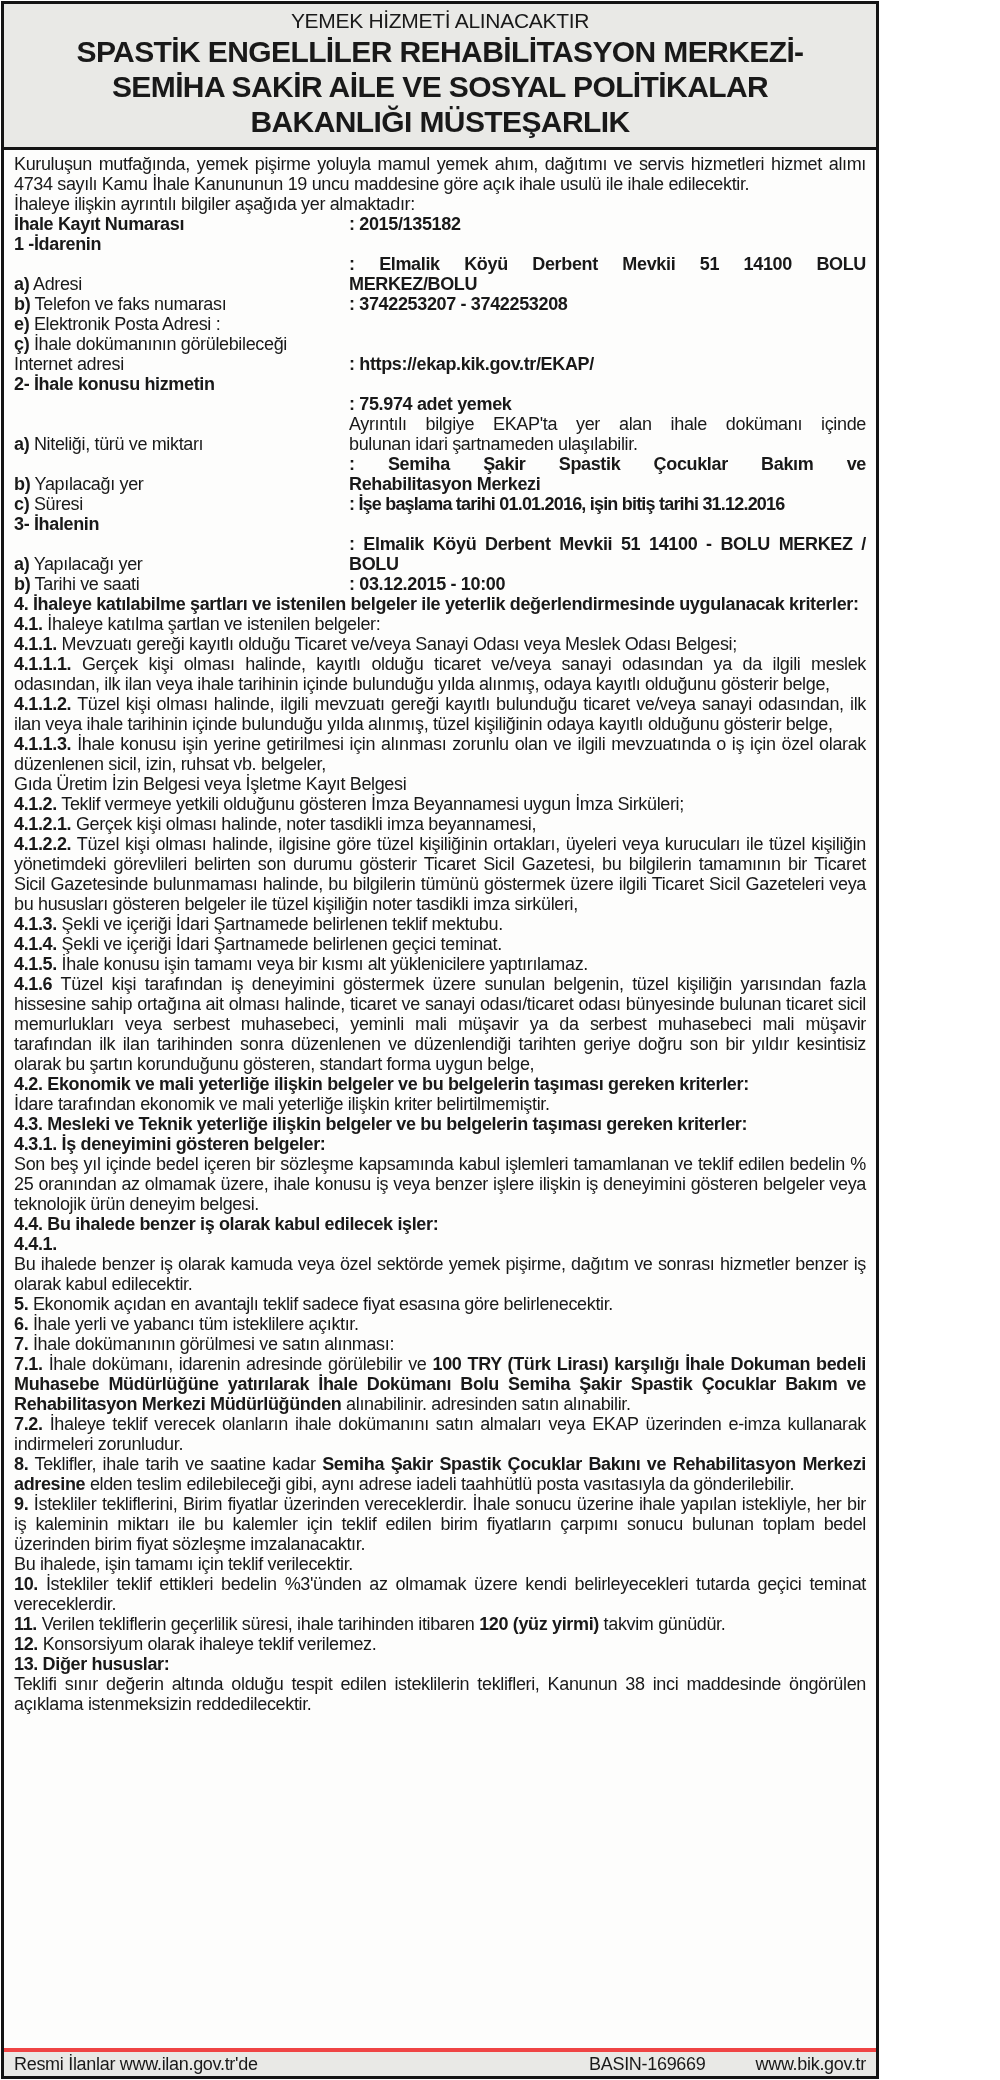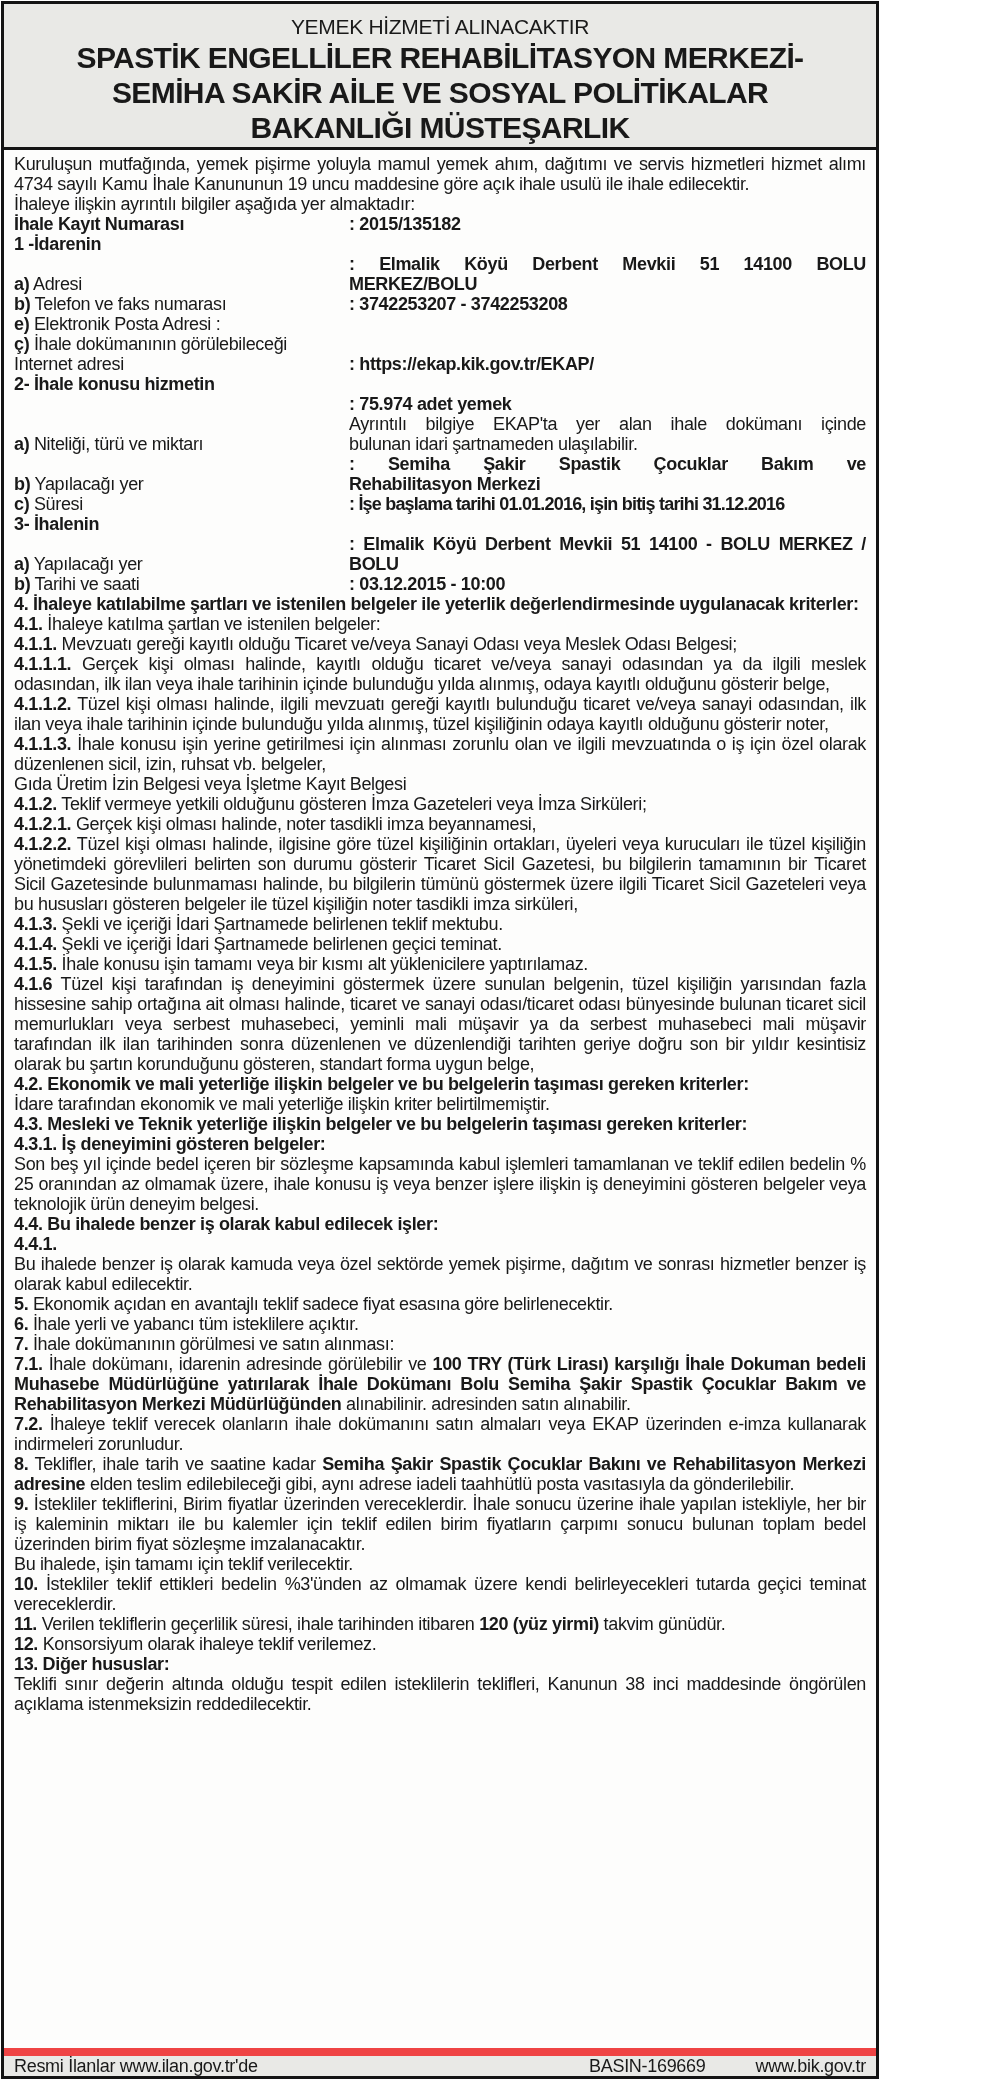--- a/index.html
+++ b/index.html
@@ -8,41 +8,41 @@
     font-family:"Liberation Sans", sans-serif;color:#191919;
     -webkit-font-smoothing:antialiased;
   }
   .doc{
     position:absolute;left:1px;top:1px;width:878px;height:2078px;
     box-sizing:border-box;border:3px solid #141414;background:#fdfdfc;
   }
   .title-block{
     position:absolute;top:0;left:0;right:0;height:146px;box-sizing:border-box;
     background:#e9e9e6;border-bottom:3px solid #141414;
-    text-align:center;padding-top:10px;overflow:hidden;
+    text-align:center;padding-top:4px;overflow:hidden;
   }
   .title-small{font-size:21px;line-height:26px;letter-spacing:-0.3px;font-weight:400;}
   .title-main{font-size:30px;line-height:35px;font-weight:700;letter-spacing:-0.6px;}
   .body-block{
     position:absolute;top:146px;bottom:28px;left:0;right:0;overflow:hidden;
     padding:4px 10px 0 10px;
     font-size:18px;line-height:20px;letter-spacing:-0.35px;
   }
   .para{margin:0;}
   .just{text-align:justify;}
   .b{font-weight:700;}
   .kv{display:flex;align-items:flex-end;}
   .kv-label{flex:0 0 335px;width:335px;}
   .kv-value{flex:1 1 auto;min-width:0;}
   .vline{}
   .vline.stretch{text-align:justify;text-align-last:justify;}
   .vline.nw{white-space:nowrap;letter-spacing:-0.8px;}
   .footer{
     position:absolute;left:0;right:0;bottom:0;height:28px;box-sizing:border-box;
-    background:#e9e9e6;border-top:8px solid #ef4444;
+    background:#e9e9e6;border-top:4px solid #ef4444;
     display:flex;align-items:center;padding:5px 10px;font-size:18px;letter-spacing:-0.3px;
   }
   .footer .spacer{flex:1 1 auto;}
   .footer .basin{margin-right:50px;}
 </style>
 </head>
 <body>
 
 <div class="doc">
 
@@ -117,24 +117,24 @@
       <div class="kv">
         <div class="kv-label"><span class="b">b)</span><span> Tarihi ve saati</span></div>
         <div class="kv-value">
           <div class="vline"><span class="b">: 03.12.2015 - 10:00</span></div>
         </div>
       </div>
       <div class="para just"><span class="b">4. İhaleye katılabilme şartları ve istenilen belgeler ile yeterlik değerlendirmesinde uygulanacak kriterler:</span></div>
       <div class="para"><span class="b">4.1.</span><span> İhaleye katılma şartlan ve istenilen belgeler:</span></div>
       <div class="para"><span class="b">4.1.1.</span><span> Mevzuatı gereği kayıtlı olduğu Ticaret ve/veya Sanayi Odası veya Meslek Odası Belgesi;</span></div>
       <div class="para just"><span class="b">4.1.1.1.</span><span> Gerçek kişi olması halinde, kayıtlı olduğu ticaret ve/veya sanayi odasından ya da ilgili meslek odasından, ilk ilan veya ihale tarihinin içinde bulunduğu yılda alınmış, odaya kayıtlı olduğunu gösterir belge,</span></div>
-      <div class="para just"><span class="b">4.1.1.2.</span><span> Tüzel kişi olması halinde, ilgili mevzuatı gereği kayıtlı bulunduğu ticaret ve/veya sanayi odasından, ilk ilan veya ihale tarihinin içinde bulunduğu yılda alınmış, tüzel kişiliğinin odaya kayıtlı olduğunu gösterir noter,</span></div>
+      <div class="para just"><span class="b">4.1.1.2.</span><span> Tüzel kişi olması halinde, ilgili mevzuatı gereği kayıtlı bulunduğu ticaret ve/veya sanayi odasından, ilk ilan veya ihale tarihinin içinde bulunduğu yılda alınmış, tüzel kişiliğinin odaya kayıtlı olduğunu gösterir belge,</span></div>
       <div class="para just"><span class="b">4.1.1.3.</span><span> İhale konusu işin yerine getirilmesi için alınması zorunlu olan ve ilgili mevzuatında o iş için özel olarak düzenlenen sicil, izin, ruhsat vb. belgeler,</span></div>
       <div class="para"><span>Gıda Üretim İzin Belgesi veya İşletme Kayıt Belgesi</span></div>
-      <div class="para"><span class="b">4.1.2.</span><span> Teklif vermeye yetkili olduğunu gösteren İmza Gazeteleri veya İmza Sirküleri;</span></div>
+      <div class="para"><span class="b">4.1.2.</span><span> Teklif vermeye yetkili olduğunu gösteren İmza Beyannamesi uygun İmza Sirküleri;</span></div>
       <div class="para"><span class="b">4.1.2.1.</span><span> Gerçek kişi olması halinde, noter tasdikli imza beyannamesi,</span></div>
       <div class="para just"><span class="b">4.1.2.2.</span><span> Tüzel kişi olması halinde, ilgisine göre tüzel kişiliğinin ortakları, üyeleri veya kurucuları ile tüzel kişiliğin yönetimdeki görevlileri belirten son durumu gösterir Ticaret Sicil Gazetesi, bu bilgilerin tamamının bir Ticaret Sicil Gazetesinde bulunmaması halinde, bu bilgilerin tümünü göstermek üzere ilgili Ticaret Sicil Gazeteleri veya bu hususları gösteren belgeler ile tüzel kişiliğin noter tasdikli imza sirküleri,</span></div>
       <div class="para"><span class="b">4.1.3.</span><span> Şekli ve içeriği İdari Şartnamede belirlenen teklif mektubu.</span></div>
       <div class="para"><span class="b">4.1.4.</span><span> Şekli ve içeriği İdari Şartnamede belirlenen geçici teminat.</span></div>
       <div class="para"><span class="b">4.1.5.</span><span> İhale konusu işin tamamı veya bir kısmı alt yüklenicilere yaptırılamaz.</span></div>
       <div class="para just"><span class="b">4.1.6</span><span> Tüzel kişi tarafından iş deneyimini göstermek üzere sunulan belgenin, tüzel kişiliğin yarısından fazla hissesine sahip ortağına ait olması halinde, ticaret ve sanayi odası/ticaret odası bünyesinde bulunan ticaret sicil memurlukları veya serbest muhasebeci, yeminli mali müşavir ya da serbest muhasebeci mali müşavir tarafından ilk ilan tarihinden sonra düzenlenen ve düzenlendiği tarihten geriye doğru son bir yıldır kesintisiz olarak bu şartın korunduğunu gösteren, standart forma uygun belge,</span></div>
       <div class="para"><span class="b">4.2. Ekonomik ve mali yeterliğe ilişkin belgeler ve bu belgelerin taşıması gereken kriterler:</span></div>
       <div class="para"><span>İdare tarafından ekonomik ve mali yeterliğe ilişkin kriter belirtilmemiştir.</span></div>
       <div class="para"><span class="b">4.3. Mesleki ve Teknik yeterliğe ilişkin belgeler ve bu belgelerin taşıması gereken kriterler:</span></div>
       <div class="para"><span class="b">4.3.1. İş deneyimini gösteren belgeler:</span></div>

